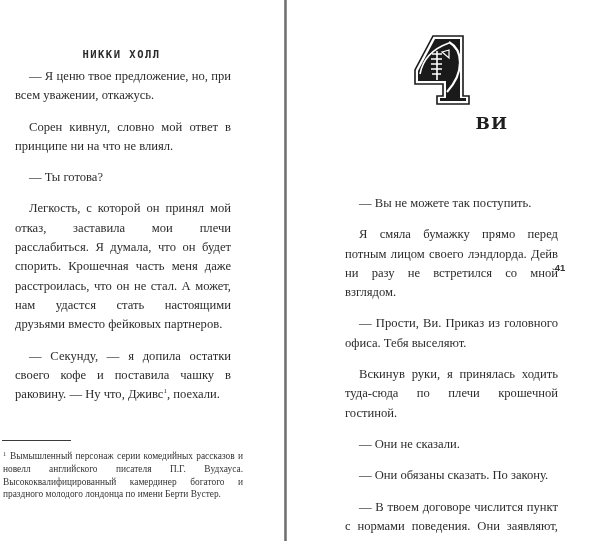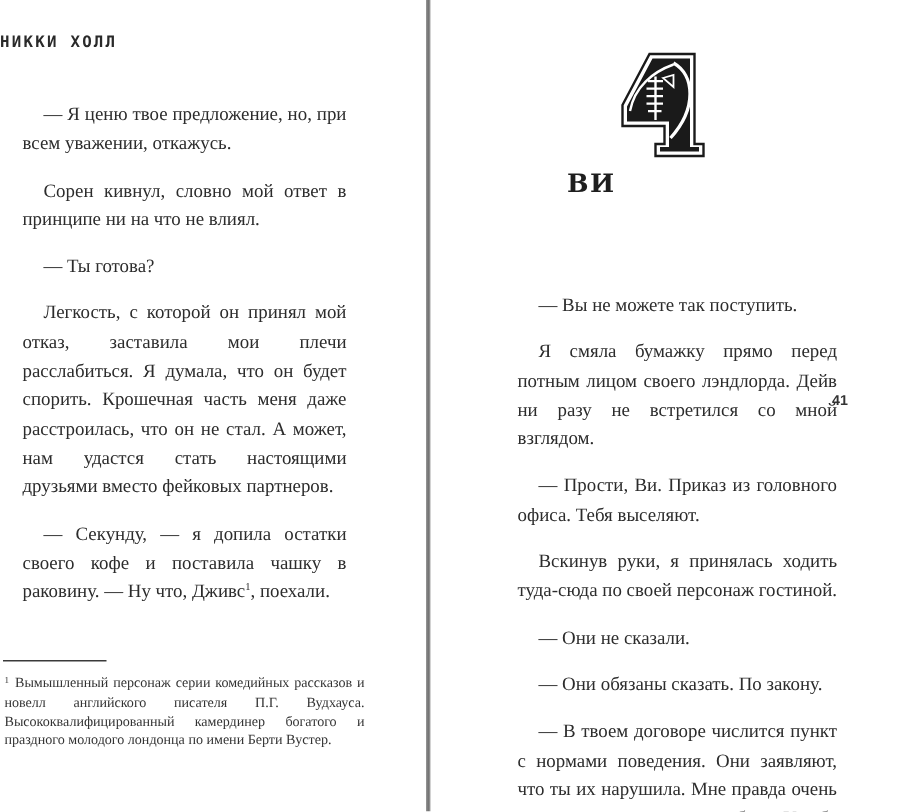--- a/index.html
+++ b/index.html
@@ -32,22 +32,23 @@
       position: absolute;
       left: 284px;
       top: 0;
       width: 3px;
       height: 541px;
       background: linear-gradient(to right, #9a9a9a, #6f6f6f 50%, #a5a5a5);
     }
     .running-head {
       position: absolute;
       left: 0;
-      top: 22px;
+      top: 48px;
       width: 243px;
+      text-align: center;
       font-family: "DejaVu Sans Mono", "Liberation Mono", monospace;
       font-weight: bold;
       font-size: 10.5px;
       letter-spacing: 1.5px;
       color: #2a2a2a;
     }
     .body-text {
       position: absolute;
       font-family: "Liberation Serif", "DejaVu Serif", serif;
       font-size: 12.6px;
@@ -106,21 +107,21 @@
       left: 123px;
       top: 34px;
       width: 62px;
       height: 72px;
     }
     .chapter-title {
       position: absolute;
       left: 90px;
       top: 113px;
       width: 130px;
-      text-align: left;
+      text-align: right;
       font-family: "DejaVu Serif", "Liberation Serif", serif;
       font-weight: bold;
       font-size: 17px;
       letter-spacing: 1px;
       color: #1e1e1e;
     }
     .page-number {
       position: absolute;
       left: 288px;
       top: 262px;
@@ -175,21 +176,21 @@
       <path d="M31 18 L38 16 L38 24 Z" fill="none" stroke="#ffffff" stroke-width="1.2"></path>
     </svg>
   </div>
 
   <div class="chapter-title">ВИ</div>
 
   <div class="body-text right-text">
     <p>— Вы не можете так поступить.</p>
     <p>Я смяла бумажку прямо перед потным лицом своего лэндлорда. Дейв ни разу не встретился со мной взглядом.</p>
     <p>— Прости, Ви. Приказ из головного офиса. Тебя выселяют.</p>
-    <p>Вскинув руки, я принялась ходить туда-сюда по своей персонаж гостиной.</p>
+    <p>Вскинув руки, я принялась ходить туда-сюда по плечи крошечной гостиной.</p>
     <p>— Они не сказали.</p>
     <p>— Они обязаны сказать. По закону.</p>
     <p>— В твоем договоре числится пункт с нормами поведения. Они заявляют, что ты их нарушила. Мне правда очень жаль, но мне нужна эта работа. У тебя двадцать четыре часа на освобождение помещения, иначе я обязан буду позвонить в офис шерифа.</p>
 
   </div>
 
   <div class="page-number" style="left:262px;">41</div>
 </div>
 
 </body></html>

